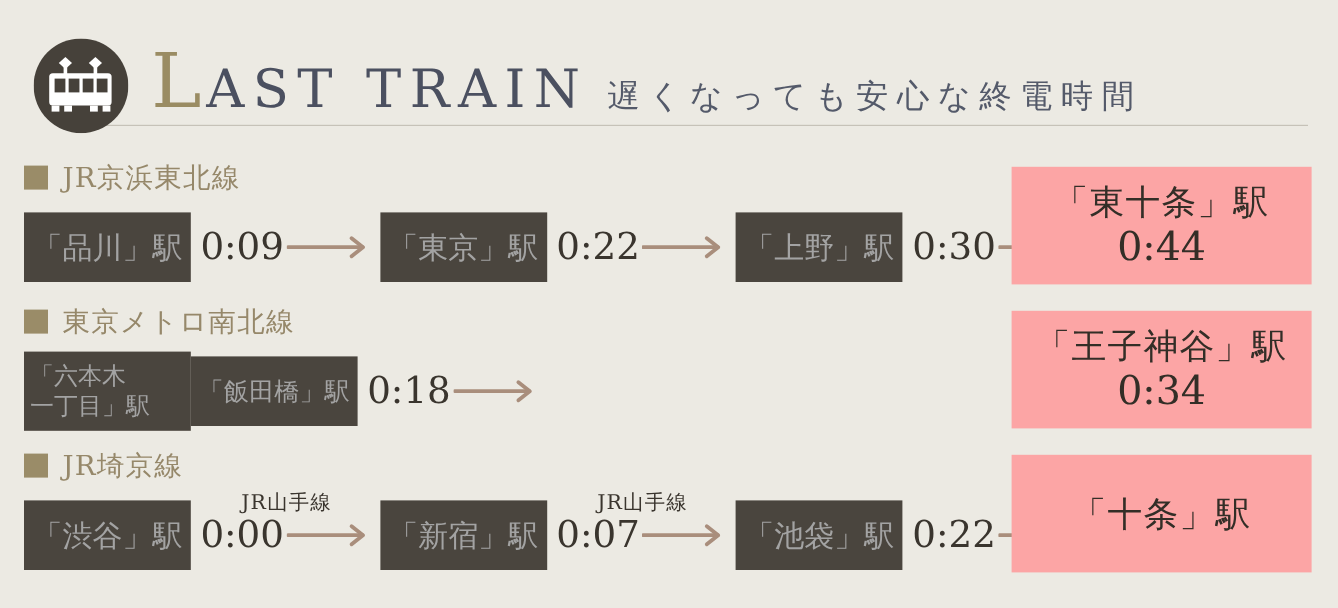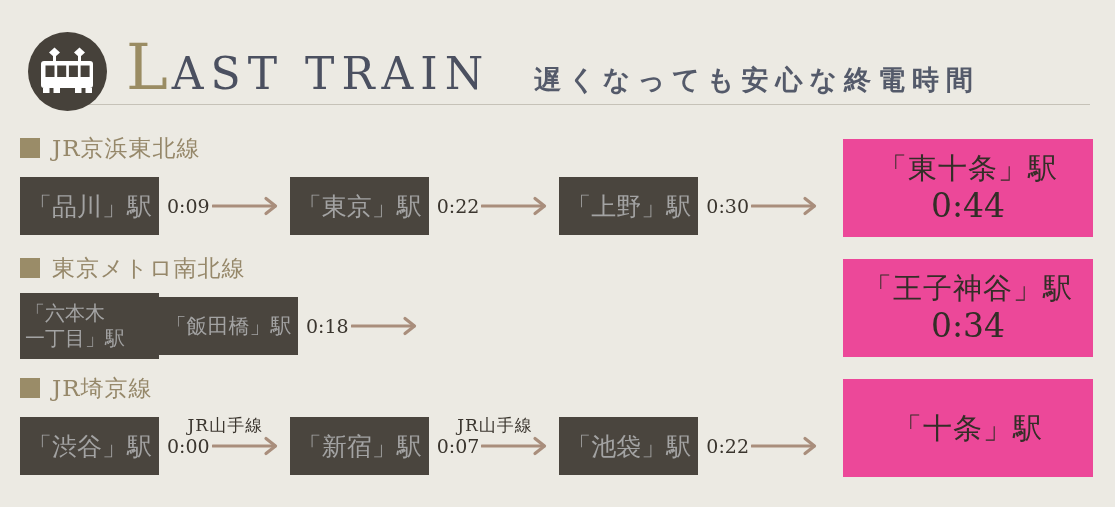--- a/index.html
+++ b/index.html
@@ -7,40 +7,40 @@
     width:1115px;height:507px;position:relative;overflow:hidden;
     background:#ECEAE3;
     font-family:"DejaVu Serif","Liberation Serif",serif;
   }
   
   .header-rule{position:absolute;top:104px;left:60px;width:1030px;height:1px;background:#C6C2B8;}
   .train-badge{position:absolute;left:28px;top:32px;width:79px;height:79px;}
   .title-wrap{position:absolute;left:126px;top:36px;display:flex;align-items:baseline;white-space:nowrap;}
   .title-initial{font-size:63px;line-height:1;color:#9A8C63;letter-spacing:4px;}
   .title-rest{font-size:44px;line-height:1;color:#4B5060;letter-spacing:7px;}
-  .subtitle{font-size:27px;line-height:1;color:#545A6A;letter-spacing:7px;margin-left:44px;font-weight:bold;}
+  .subtitle{font-size:27px;line-height:1;color:#545A6A;letter-spacing:7px;margin-left:16px;font-weight:normal;}
   
   .line-section{position:absolute;left:20px;right:22px;height:112px;}
   .sec1{top:133px;} .sec2{top:253px;} .sec3{top:373px;}
   .line-label{display:flex;align-items:center;height:30px;font-size:23px;color:#96886A;letter-spacing:1px;gap:10px;}
   .line-marker{display:inline-block;width:20px;height:20px;background:#9A8C68;margin-right:2px;flex:0 0 auto;}
   .flow{position:absolute;left:0;top:40px;height:66px;display:flex;align-items:center;}
   .station-box{
     width:139px;height:58px;background:#4A453E;color:#a3a3a3;
     display:flex;align-items:center;justify-content:center;
     font-size:25px;letter-spacing:0;flex:0 0 auto;white-space:pre-line;text-align:center;
   }
   .station-box.s-small{font-size:21px;}
   .station-box.two-line{height:66px;font-size:20px;justify-content:flex-start;text-align:left;padding-left:5px;width:134px;line-height:1.25;}
   .connector{position:relative;display:flex;align-items:center;margin:0 6px 0 8px;flex:0 0 auto;}
-  .leg-time{font-size:19px;color:#3A352E;margin-right:2px;}
+  .leg-time{font-size:31px;color:#3A352E;margin-right:2px;}
   .leg-via{position:absolute;top:-21px;left:50%;transform:translateX(-50%);font-size:17px;color:#3A352E;white-space:nowrap;letter-spacing:1px;}
   .arrow-svg{display:block;}
   .dest-box{
-    position:absolute;right:0;top:6px;width:250px;height:98px;background:#ec4899;
+    position:absolute;right:0;top:6px;width:250px;height:98px;background:#fca5a5;
     display:flex;flex-direction:column;align-items:center;justify-content:center;
     color:#332E27;text-align:center;
   }
   .dest-name{font-size:29px;line-height:1.25;letter-spacing:1px;}
   .dest-time{font-size:33px;line-height:1.2;}
 </style>
 </head>
 <body>
 
 <div class="header-rule"></div>

